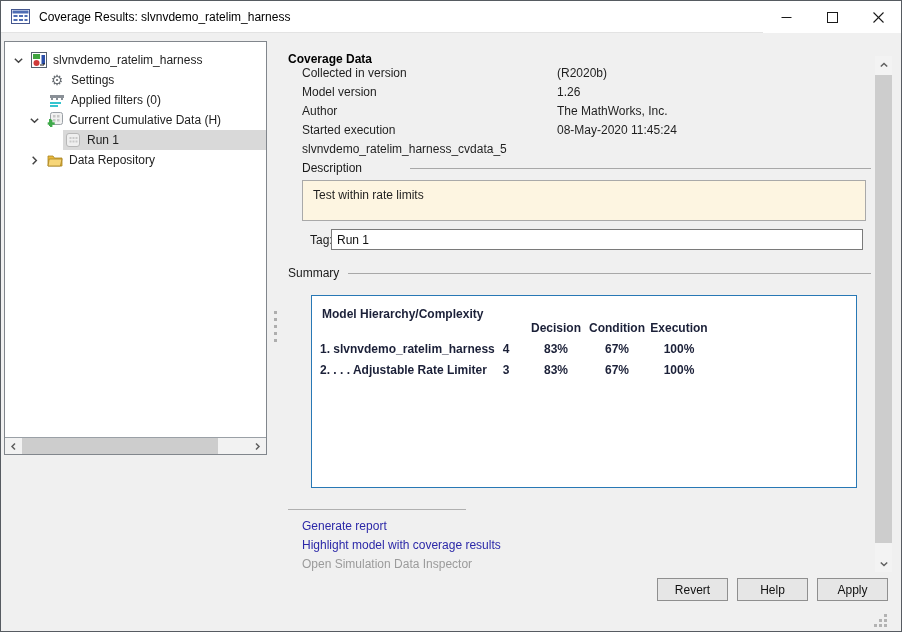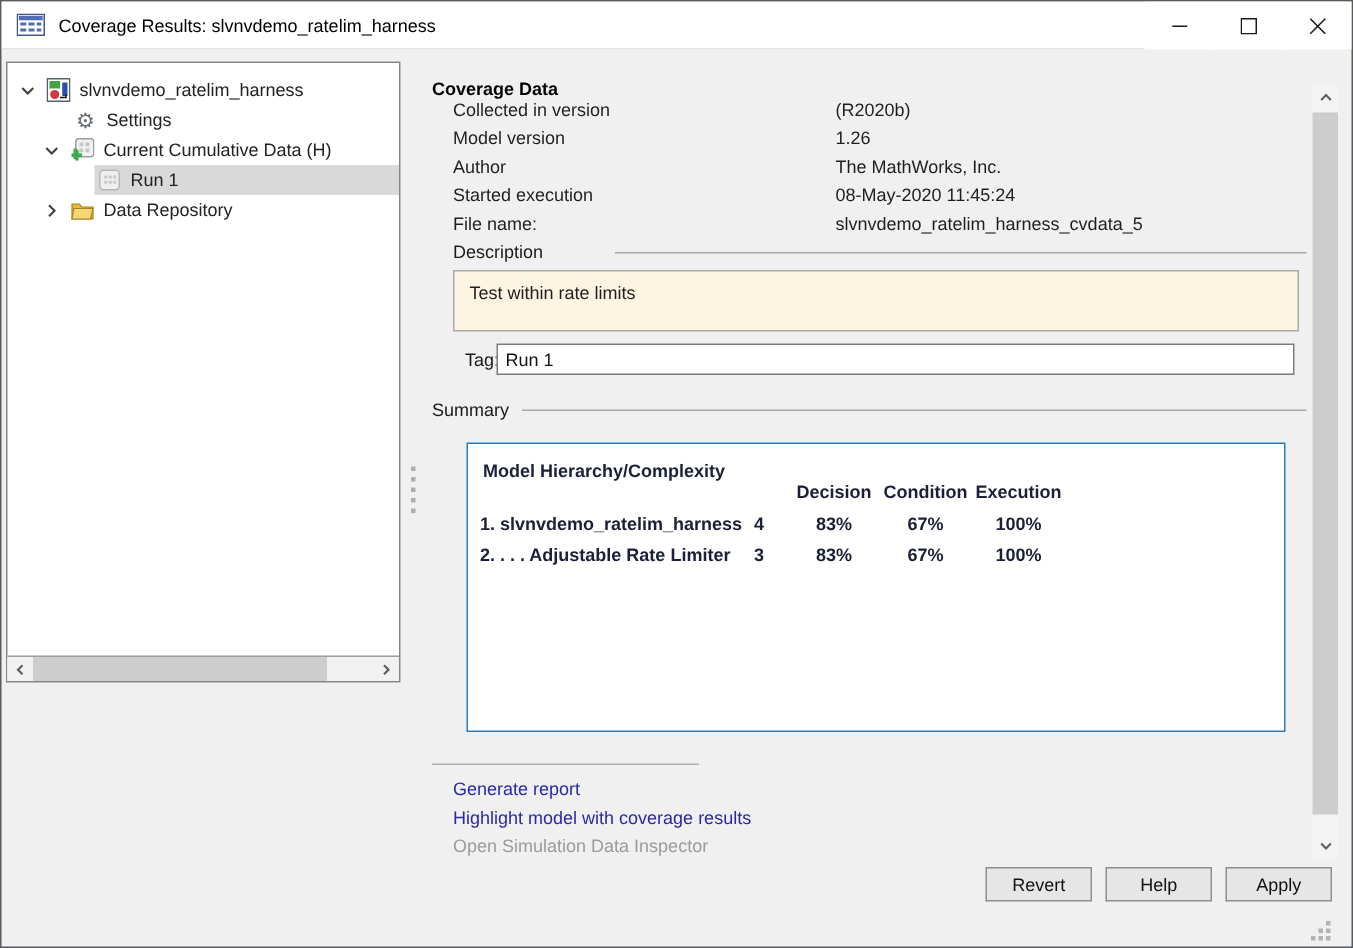--- a/index.html
+++ b/index.html
@@ -138,20 +138,35 @@
 
       <div class="tree-row" style="padding-left:42px">
         <span class="hl">
           <span class="ticon">
               <span class="gear-glyph">⚙</span>
             </span>
           <span class="tree-label">Settings</span>
         </span>
       </div>
 
+      <div class="tree-row" style="padding-left:42px">
+        <span class="hl">
+          <span class="ticon">
+            <svg width="16" height="16" viewBox="0 0 16 16">
+              <rect x="1" y="3" width="14" height="3" fill="#8a9097"></rect>
+              <rect x="2" y="6" width="2" height="2" fill="#8a9097"></rect>
+                <rect x="7" y="6" width="2" height="2" fill="#8a9097"></rect>
+                <rect x="12" y="6" width="2" height="2" fill="#8a9097"></rect>
+              <rect x="1" y="10" width="11" height="2" fill="#35c4cf"></rect>
+              <rect x="1" y="13" width="8" height="2" fill="#35c4cf"></rect>
+            </svg>
+          </span>
+          <span class="tree-label">Applied filters (0)</span>
+        </span>
+      </div>
 
       <div class="tree-row" style="padding-left:22px">
         <span class="exp">
           <svg width="11" height="11" viewBox="0 0 12 12">
               <polyline points="2,4 6,8 10,4" fill="none" stroke="#444" stroke-width="1.6"></polyline>
             </svg>
         </span>
         <span class="hl">
           <span class="ticon">
             <svg width="16" height="16" viewBox="0 0 16 16">
@@ -243,21 +258,20 @@
     </div>
     <div class="field-row">
       <span class="field-label">Author</span>
       <span class="field-value">The MathWorks, Inc.</span>
     </div>
     <div class="field-row">
       <span class="field-label">Started execution</span>
       <span class="field-value">08-May-2020 11:45:24</span>
     </div>
     <div class="field-row">
-      <span class="field-label">File name:</span>
       <span class="field-value">slvnvdemo_ratelim_harness_cvdata_5</span>
     </div>
   </div>
 
   <div class="section-hdr" style="left:301px; top:160px; width:569px;gap:48px;">
     <span>Description</span>
     <span class="rule"></span>
   </div>
 
   <div class="desc-box">

